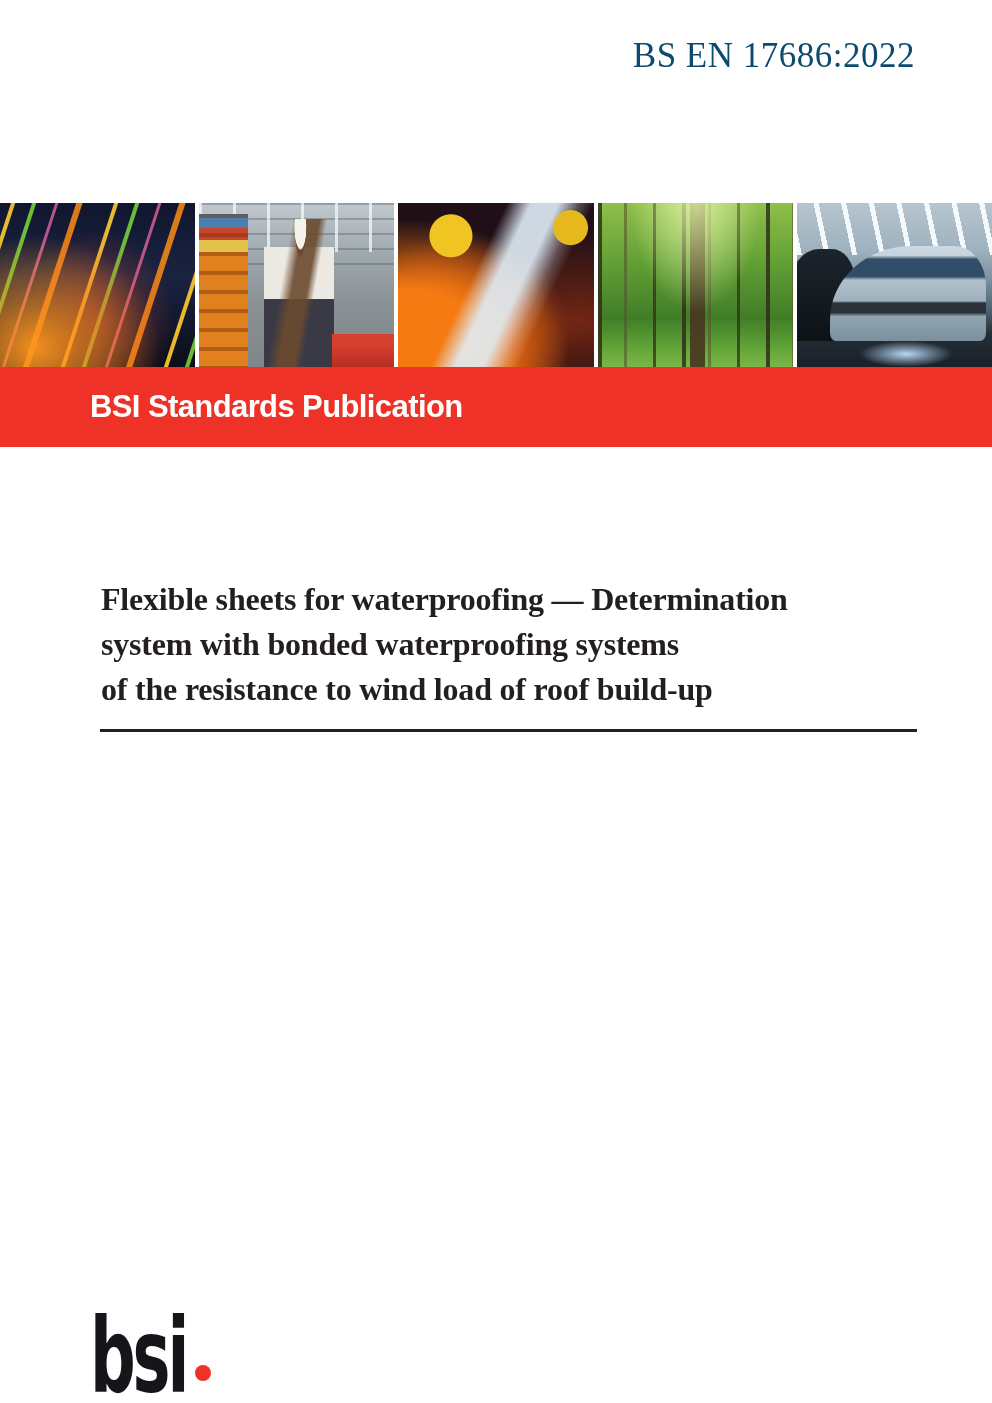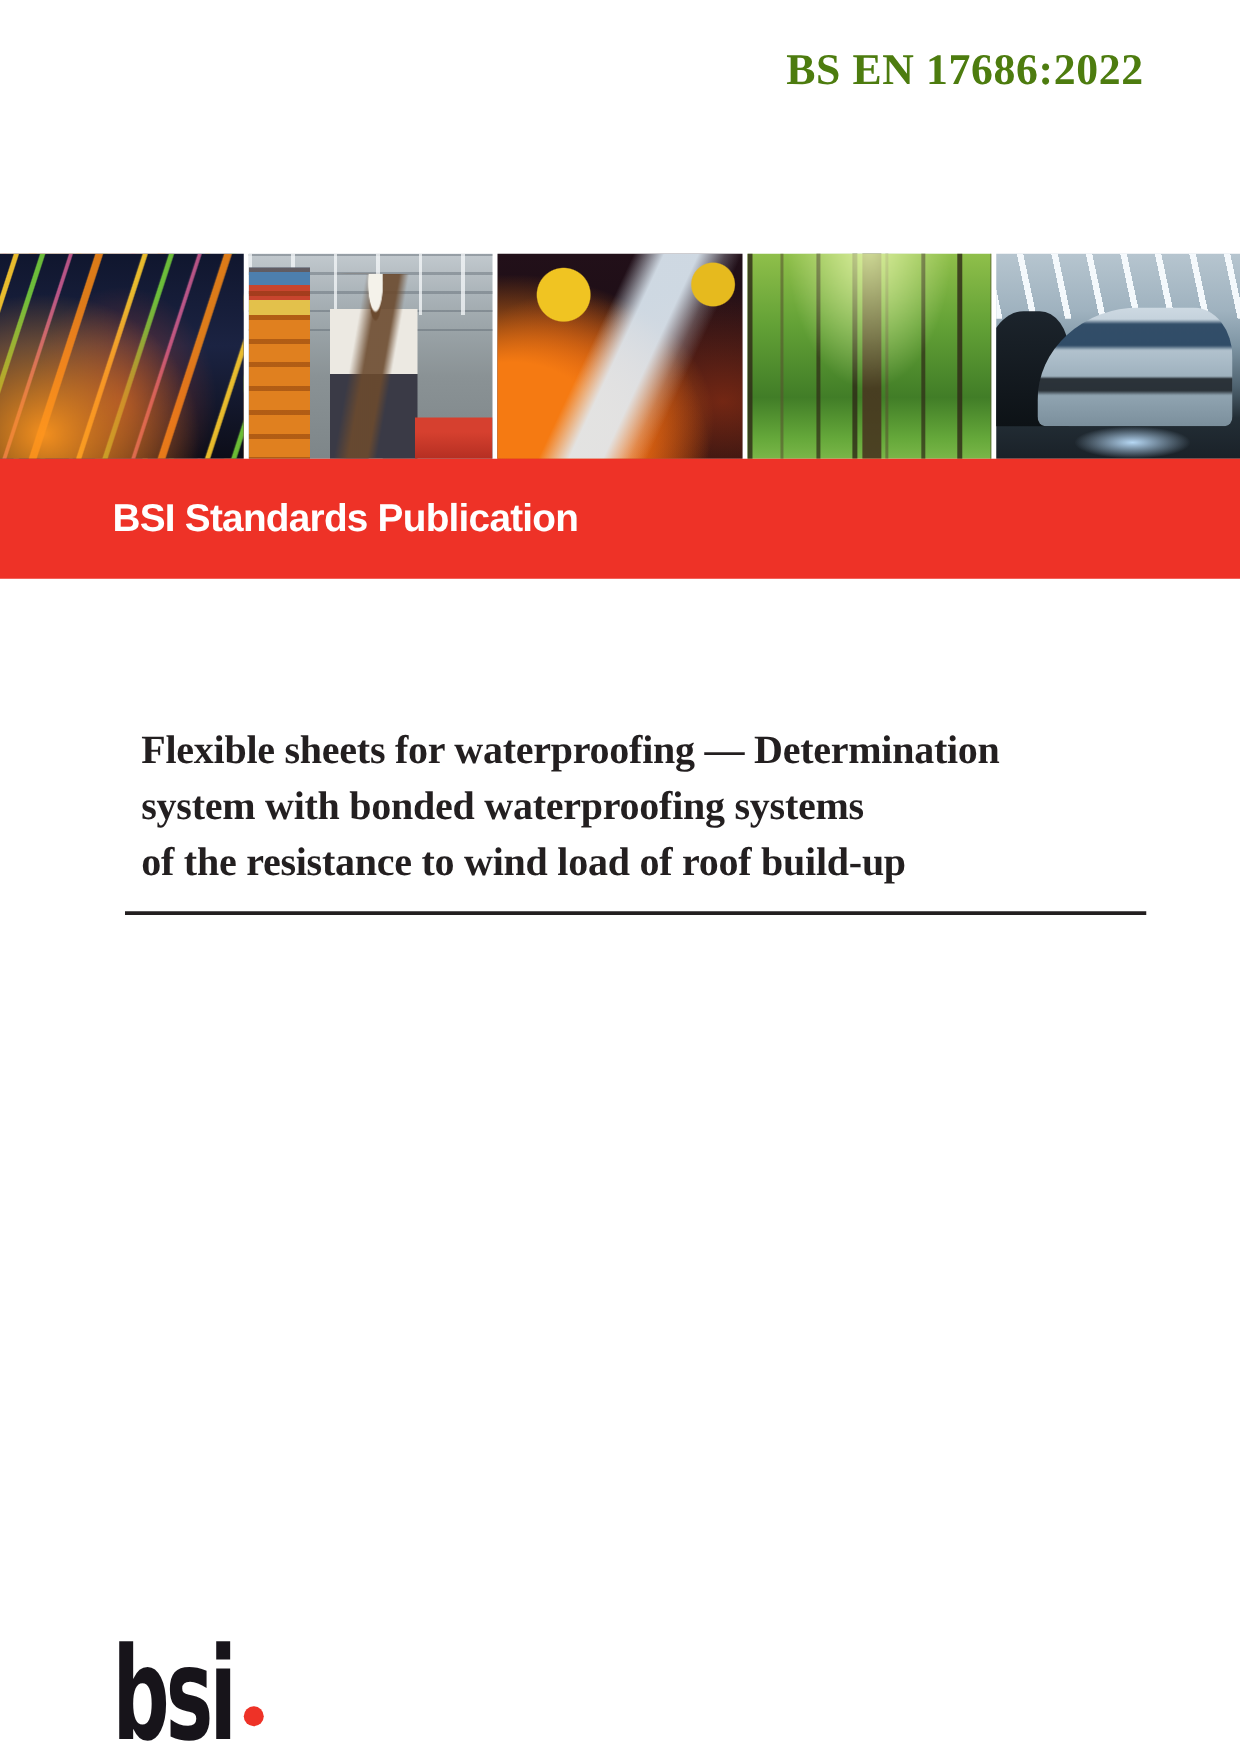--- a/index.html
+++ b/index.html
@@ -5,22 +5,22 @@
   html,body{margin:0;padding:0;background:#ffffff;}
   .page{
     position:relative;width:992px;height:1403px;background:#ffffff;overflow:hidden;
     font-family:"Liberation Sans",sans-serif;
   }
   :root{--red:#EE3227;--ink:#231f20;}
 
   
   .doc-number{
     position:absolute;top:38px;right:77px;
-    font-family:"Liberation Serif",serif;font-size:35px;font-weight:700;
-    color:#4d7c0f;letter-spacing:.5px;line-height:36px;margin-left:23px;
+    font-family:"Liberation Serif",serif;font-size:35px;font-weight:400;
+    color:#0c4a6e;letter-spacing:.5px;line-height:36px;margin-left:23px;
   }
 
   
   .photo-strip{
     position:absolute;left:0;top:203px;width:992px;height:164px;
     display:grid;grid-template-columns:repeat(5,1fr);gap:4px;background:#ffffff;
   }
   .photo{position:relative;overflow:hidden;height:164px;}
 
   
@@ -106,31 +106,31 @@
       linear-gradient(180deg, transparent 58%, rgba(15,20,25,.8) 60% 70%, transparent 74%),
       linear-gradient(180deg,#cdd9e2 0%,#aebfcb 40%,#93a7b4 70%,#7b8f9c 100%);
   }
   .p5-glow{
     position:absolute;left:32%;bottom:0;width:48%;height:16%;
     background:radial-gradient(ellipse, rgba(190,225,255,.95), transparent 70%);
   }
 
   
   .red-banner{
-    position:absolute;left:0;top:367px;width:992px;height:96px;
+    position:absolute;left:0;top:367px;width:992px;height:80px;
     background:var(--red);display:flex;align-items:center;
   }
   .banner-label{
     margin-left:90px;color:#ffffff;
     font-family:"Liberation Sans",sans-serif;font-weight:700;
     font-size:31px;letter-spacing:-.6px;
   }
 
   
-  .title-block{position:absolute;left:101px;top:577px;width:820px;margin-left:12px;}
+  .title-block{position:absolute;left:101px;top:577px;width:820px;}
   .title-line{
     font-family:"Liberation Serif",serif;font-weight:700;
     font-size:32px;line-height:45px;color:var(--ink);letter-spacing:-.2px;
     white-space:nowrap;
   }
   .title-rule{
     position:absolute;left:100px;top:729px;width:817px;height:3px;
     background:var(--ink);
   }
 

